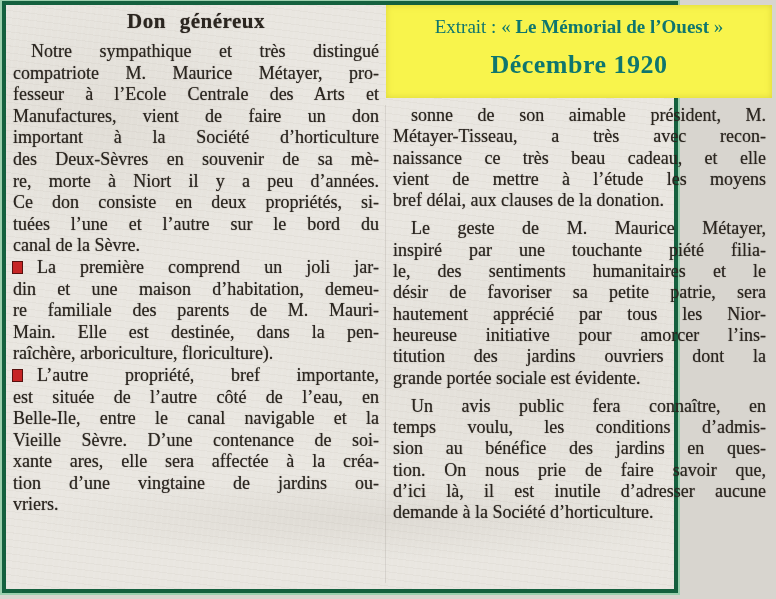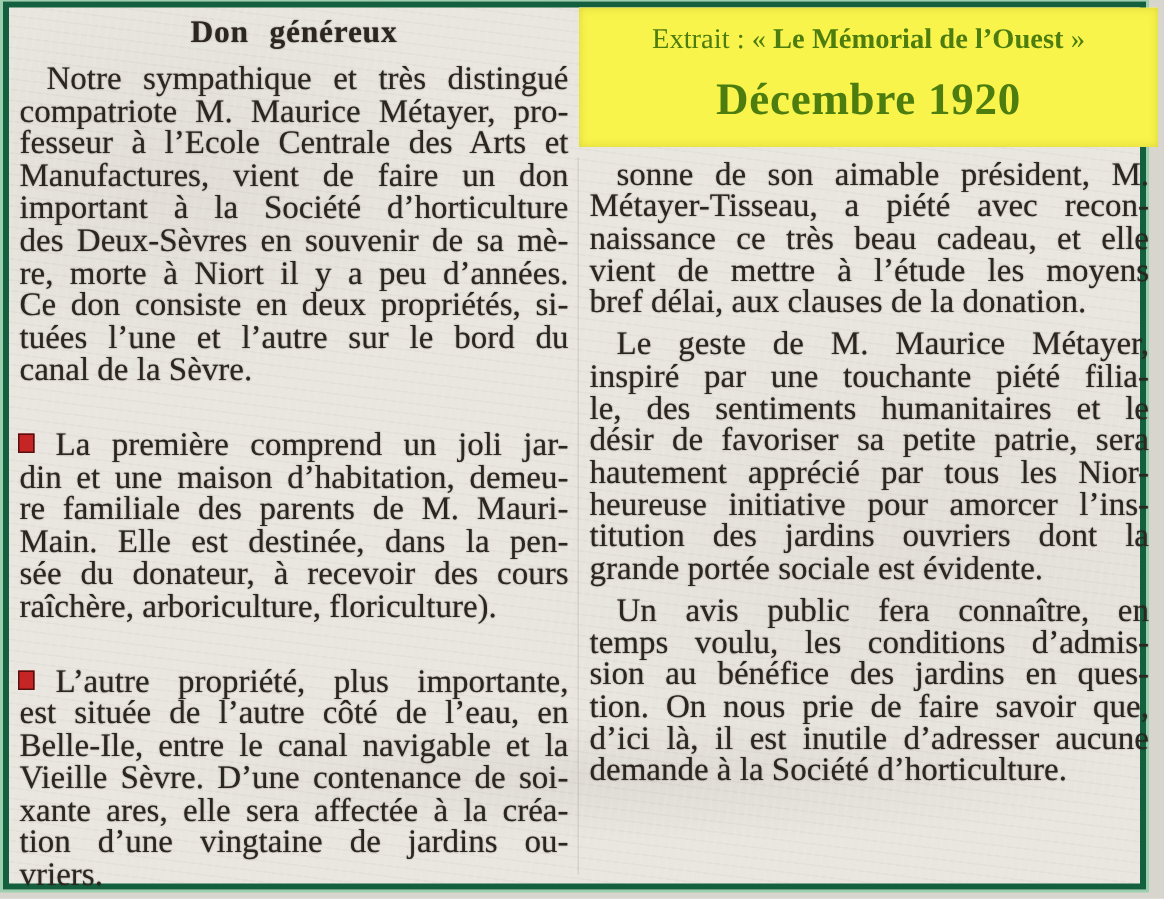--- a/index.html
+++ b/index.html
@@ -1,20 +1,20 @@
 <!DOCTYPE html>
 <html><head>
 <meta charset="utf-8">
 <style>
   * { margin:0; padding:0; box-sizing:border-box; }
   html,body { width:776px; height:599px; overflow:hidden; }
   body { background:#d8d5cf; font-family:"Liberation Serif","DejaVu Serif",serif; }
 
   .page {
-    position:absolute; left:2px; top:1px; width:762px; height:592px;
+    position:absolute; left:2px; top:1px; width:676px; height:592px;
     border:4px solid #14603e;
     box-shadow:0 0 0 2px #9ccfae;
     background-color:#e9e6e0;
     background-image:
       repeating-linear-gradient(7deg, rgba(120,110,95,.05) 0 1px, transparent 1px 7px),
       repeating-linear-gradient(97deg, rgba(255,255,255,.06) 0 2px, transparent 2px 6px),
       radial-gradient(ellipse 300px 200px at 15% 20%, rgba(140,130,115,.09), transparent 70%),
       radial-gradient(ellipse 420px 240px at 80% 62%, rgba(140,130,115,.08), transparent 70%),
       radial-gradient(ellipse 500px 60px at 55% 88%, rgba(120,112,100,.10), transparent 70%);
   }
@@ -23,42 +23,42 @@
   .ink { color:#2b2620; text-shadow:0 0 1px rgba(35,28,22,.65); }
 
   .col-left  { position:absolute; left:7px;  top:3px; width:366px; }
   .col-right { position:absolute; left:387px; top:100px; width:373px; }
 
   .article-title {
     text-align:center; font-weight:bold; font-size:21px; line-height:26px;
     word-spacing:8px; letter-spacing:.5px; margin-bottom:7px;
   }
 
-  .para { position:relative; font-size:22px; }
+  .para { position:relative; font-size:18px; }
   .col-left  .para { line-height:21.6px; }
   .col-right .para { line-height:21.3px; margin-bottom:7px; }
 
   .line { text-align:justify; text-align-last:justify; }
   .para .line:first-of-type { text-indent:18px; }
-  .para.bulleted .line:first-of-type { text-indent:24px;margin-top:28px; }
+  .para.bulleted .line:first-of-type { text-indent:24px; }
   .para .line:last-child { text-align-last:left; }
 
   .bullet {
     position:absolute; left:-1px; top:4px; width:11px; height:13px;
     background:#c62525; border:1px solid #57100e;
   }
 
   .banner {
     position:absolute; left:380px; top:0; width:386px; height:93px;
-    background:#f8f44c; color:#4d7c0f; text-align:center;
+    background:#f8f44c; color:#0f766e; text-align:center;
     box-shadow:inset 0 0 6px rgba(190,180,40,.5);
   }
   .banner-line1 { margin-top:10px; font-size:19px; line-height:24px; }
   .banner-line1 .src-title { font-weight:bold; }
-  .banner-date { margin-top:11px; font-size:30px; font-weight:bold; letter-spacing:.5px; }
+  .banner-date { margin-top:11px; font-size:26px; font-weight:bold; letter-spacing:.5px; }
 
   .column-rule {
     position:absolute; left:379px; top:100px; width:1px; height:478px;
     background:rgba(100,94,85,.14);
   }
 </style>
 </head>
 <body>
 
 <div class="page">
@@ -81,47 +81,46 @@
           <div class="line">tuées l’une et l’autre sur le bord du</div>
           <div class="line">canal de la Sèvre.</div>
         </div>
 
       <div class="para bulleted">
         <span class="bullet"></span>
       <div class="line">La première comprend un joli jar-</div>
           <div class="line">din et une maison d’habitation, demeu-</div>
           <div class="line">re familiale des parents de M. Mauri-</div>
           <div class="line">Main. Elle est destinée, dans la pen-</div>
-          <div class="line">sée du donateur, à recevoir des cours</div>
           <div class="line">raîchère, arboriculture, floriculture).</div>
         </div>
 
       <div class="para bulleted">
         <span class="bullet"></span>
-      <div class="line">L’autre propriété,  plus importante,</div>
+      <div class="line">L’autre propriété,  bref importante,</div>
           <div class="line">est située de l’autre côté de l’eau, en</div>
           <div class="line">Belle-Ile, entre le canal navigable et la</div>
           <div class="line">Vieille Sèvre. D’une contenance de soi-</div>
           <div class="line">xante ares, elle sera affectée à la créa-</div>
           <div class="line">tion d’une vingtaine de jardins  ou-</div>
           <div class="line">vriers.</div>
         </div>
     </div>
 
     <div class="banner">
       <div class="banner-line1">
         <span>Extrait : «  </span><span class="src-title">Le Mémorial de l’Ouest</span><span>  »</span>
       </div>
       <div class="banner-date">Décembre 1920</div>
     </div>
 
     <div class="col-right ink">
       <div class="para">
           <div class="line">sonne de son aimable président,  M.</div>
-          <div class="line">Métayer-Tisseau, a piété avec recon-</div>
+          <div class="line">Métayer-Tisseau, a très avec recon-</div>
           <div class="line">naissance ce très beau cadeau, et elle</div>
           <div class="line">vient de mettre à l’étude les moyens</div>
           <div class="line">bref délai, aux clauses de la donation.</div>
         </div>
       <div class="para">
           <div class="line">Le geste de M. Maurice  Métayer,</div>
           <div class="line">inspiré par une touchante piété filia-</div>
           <div class="line">le, des sentiments humanitaires et le</div>
           <div class="line">désir de favoriser sa petite patrie, sera</div>
           <div class="line">hautement apprécié par tous les Nior-</div>

